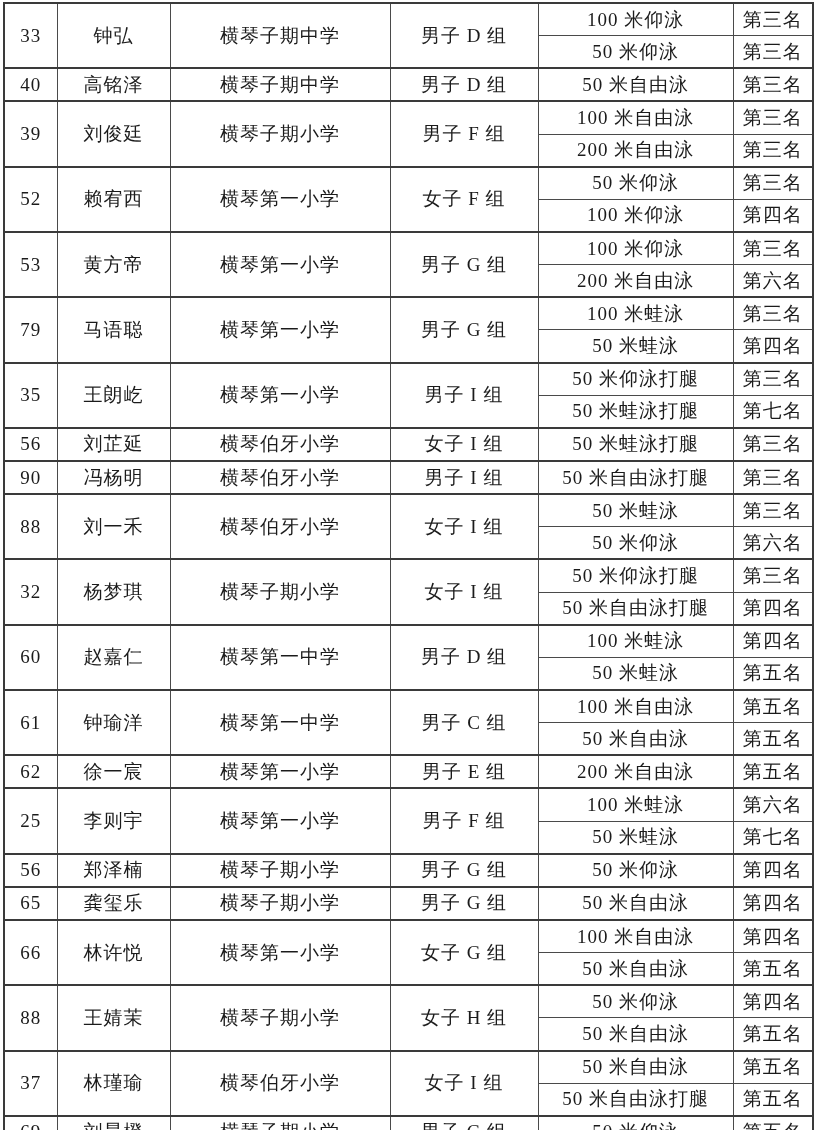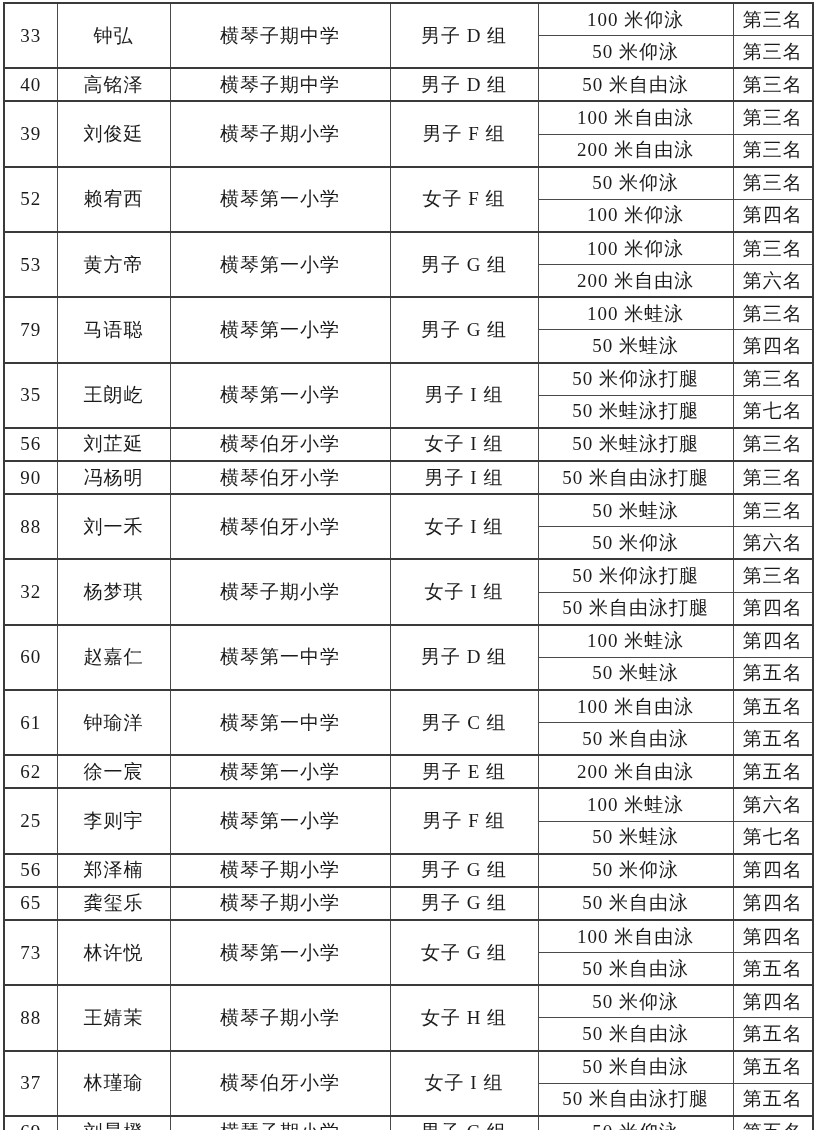--- a/index.html
+++ b/index.html
@@ -233,21 +233,21 @@
         </tr>
         <tr class="entry-start">
           <td>65</td>
           <td>龚玺乐</td>
           <td>横琴子期小学</td>
           <td>男子 G 组</td>
           <td>50 米自由泳</td>
           <td>第四名</td>
         </tr>
         <tr class="entry-start">
-          <td rowspan="2">73</td>
+          <td rowspan="2">66</td>
           <td rowspan="2">林许悦</td>
           <td rowspan="2">横琴第一小学</td>
           <td rowspan="2">女子 G 组</td>
           <td>100 米自由泳</td>
           <td>第四名</td>
         </tr>
         <tr>
           <td>50 米自由泳</td>
           <td>第五名</td>
         </tr>

